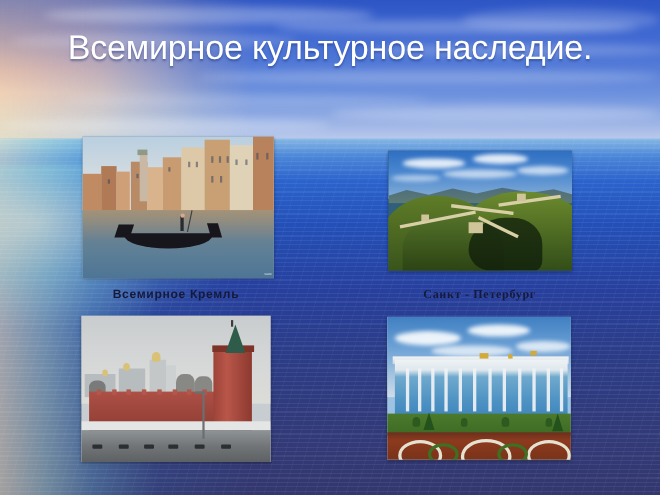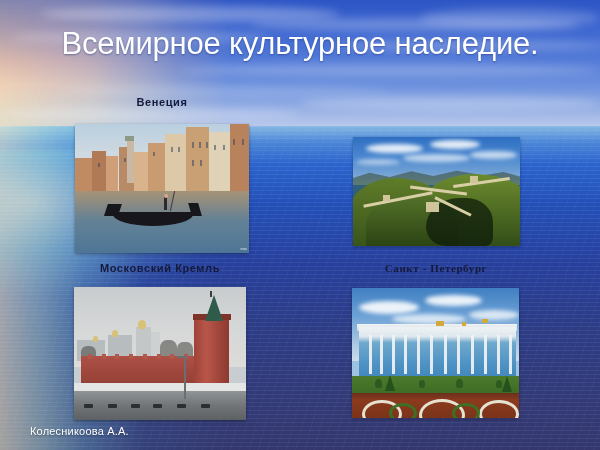--- a/index.html
+++ b/index.html
@@ -252,22 +252,21 @@
     <div class="cloud c8"></div>
     <div class="cloud c9"></div>
     <div class="water"></div>
     <div class="ripples"></div>
     <div class="ripples2"></div>
     <div class="glint"></div>
   </div>
 
   <div class="title">Всемирное культурное наследие.</div>
 
-  <div class="cap cap-venice">Венеция</div>
-  <div class="cap cap-kremlin">Московский Кремль</div>
+  <div class="cap cap-kremlin">Всемирное Кремль</div>
   <div class="cap cap-spb">Санкт - Петербург</div>
 
   <div class="photo ph-venice">
     <div class="v-sky"></div>
     <div class="v-water"></div>
 
     <div class="v-b" style="left:0;width:10%;height:26%;background:#c08a62;"></div>
     <div class="v-b" style="left:10%;width:8%;height:31%;background:#b07a56;"></div>
     <div class="v-b" style="left:18%;width:7%;height:27%;background:#cfa077;"></div>
     <div class="v-b" style="left:25%;width:9%;height:34%;background:#b88a66;"></div>
@@ -406,15 +405,14 @@
     <div class="s-cone" style="left:90%;top:68%;"></div>
 
     <div class="s-garden"></div>
     <div class="s-swirl" style="left:6%;bottom:-8%;width:34px;height:22px;"></div>
     <div class="s-swirl" style="left:40%;bottom:-10%;width:40px;height:26px;"></div>
     <div class="s-swirl" style="left:76%;bottom:-8%;width:34px;height:22px;"></div>
     <div class="s-swirl2" style="left:22%;bottom:-4%;width:22px;height:14px;"></div>
     <div class="s-swirl2" style="left:60%;bottom:-4%;width:22px;height:14px;"></div>
   </div>
 
-  <div class="footer">Колесникоова А.А.</div>
 
 </div>
 
 </body></html>

